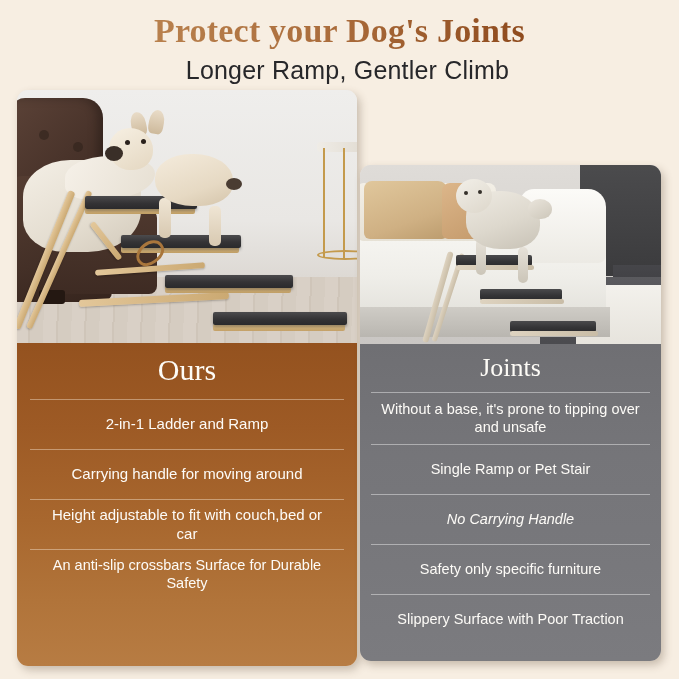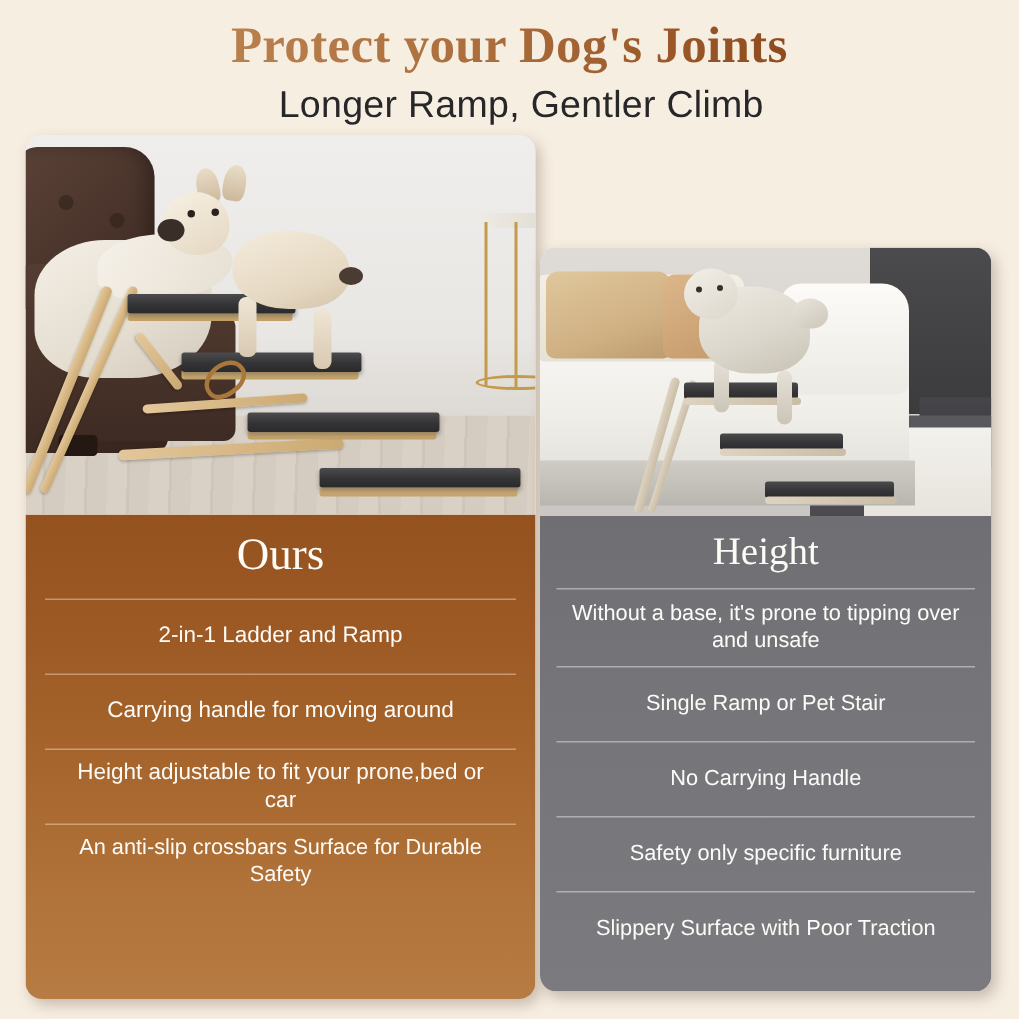--- a/index.html
+++ b/index.html
@@ -202,21 +202,21 @@
   #tbl-others .row { border-top:1px solid rgba(255,255,255,0.42); margin:0 11px; }
 
   #tbl-ours .row:nth-child(1){ height:50px; font-size:15px; }
   #tbl-ours .row:nth-child(2){ height:50px; font-size:15px; }
   #tbl-ours .row:nth-child(3){ height:50px; font-size:15px; }
   #tbl-ours .row:nth-child(4){ height:50px; font-size:14.5px; }
   #tbl-ours .row:nth-child(5){ height:50px; font-size:14.5px;text-align:center; }
 
   #tbl-others .row:nth-child(1){ height:52px; font-size:14.5px; }
   #tbl-others .row:nth-child(2){ height:50px; font-size:14.5px; }
-  #tbl-others .row:nth-child(3){ height:50px; font-size:14.5px; }
+  #tbl-others .row:nth-child(3){ height:50px; font-size:14.5px;font-style:italic; }
   #tbl-others .row:nth-child(4){ height:50px; font-size:14.5px; }
   #tbl-others .row:nth-child(5){ height:50px; font-size:14.5px; }
 </style>
 </head>
 <body>
 
 <div id="header">
   <div id="title">Protect your Dog's Joints</div>
   <div id="subtitle">Longer Ramp, Gentler Climb</div>
 </div>
@@ -273,21 +273,21 @@
     <div class="s d-snout"></div>
     <div class="s d-eye" style="left:108px;top:50px;"></div>
     <div class="s d-eye" style="left:124px;top:49px;"></div>
   </div>
 
   <div class="tbl" id="tbl-ours">
     <div class="thead" id="head-ours">Ours</div>
     <div class="rows">
       <div class="row">2-in-1 Ladder and Ramp</div>
       <div class="row">Carrying handle for moving around</div>
-      <div class="row">Height adjustable to fit your prone,bed or car</div>
+      <div class="row">Height adjustable to fit with couch,bed or car</div>
       <div class="row">An anti-slip crossbars Surface for Durable Safety</div>
     </div>
   </div>
 </div>
 
 <div class="card" id="card-others">
 
   <div class="photo" id="photo-others">
     <div class="s wallR"></div>
     <div class="s dark"></div>
@@ -314,21 +314,21 @@
     <div class="s dogL" style="left:116px;top:74px;"></div>
     <div class="s dogL" style="left:158px;top:82px;"></div>
     <div class="s dogR"></div>
     <div class="s dogT"></div>
     <div class="s dogH"></div>
     <div class="s dogE" style="left:104px;top:26px;"></div>
     <div class="s dogE" style="left:118px;top:25px;"></div>
   </div>
 
   <div class="tbl" id="tbl-others">
-    <div class="thead" id="head-others">Height</div>
+    <div class="thead" id="head-others">Joints</div>
     <div class="rows">
       <div class="row">Without a base, it's prone to tipping over and unsafe</div>
       <div class="row">Single Ramp or Pet Stair</div>
       <div class="row">No Carrying Handle</div>
       <div class="row">Safety only specific furniture</div>
       <div class="row">Slippery Surface with Poor Traction</div>
     </div>
   </div>
 </div>
 

